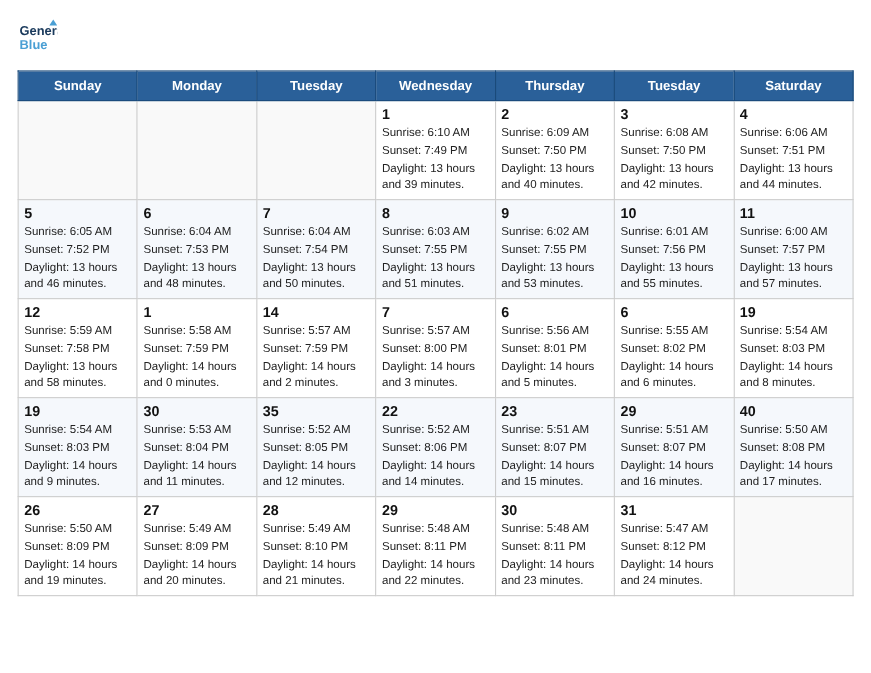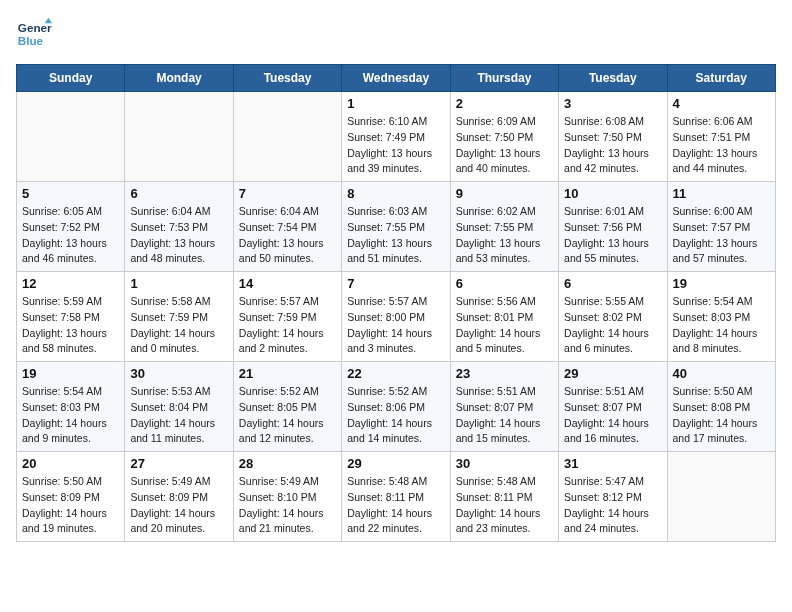--- a/index.html
+++ b/index.html
@@ -192,21 +192,21 @@
       <tr>
         <td>
           <div class="day-num">19</div>
           <div class="day-info">Sunrise: 5:54 AM<br>Sunset: 8:03 PM<br>Daylight: 14 hours<br>and 9 minutes.</div>
         </td>
         <td>
           <div class="day-num">30</div>
           <div class="day-info">Sunrise: 5:53 AM<br>Sunset: 8:04 PM<br>Daylight: 14 hours<br>and 11 minutes.</div>
         </td>
         <td>
-          <div class="day-num">21</div>
+          <div class="day-num">35</div>
           <div class="day-info">Sunrise: 5:52 AM<br>Sunset: 8:05 PM<br>Daylight: 14 hours<br>and 12 minutes.</div>
         </td>
         <td>
           <div class="day-num">22</div>
           <div class="day-info">Sunrise: 5:52 AM<br>Sunset: 8:06 PM<br>Daylight: 14 hours<br>and 14 minutes.</div>
         </td>
         <td>
           <div class="day-num">23</div>
           <div class="day-info">Sunrise: 5:51 AM<br>Sunset: 8:07 PM<br>Daylight: 14 hours<br>and 15 minutes.</div>
         </td>
@@ -214,21 +214,21 @@
           <div class="day-num">29</div>
           <div class="day-info">Sunrise: 5:51 AM<br>Sunset: 8:07 PM<br>Daylight: 14 hours<br>and 16 minutes.</div>
         </td>
         <td>
           <div class="day-num">40</div>
           <div class="day-info">Sunrise: 5:50 AM<br>Sunset: 8:08 PM<br>Daylight: 14 hours<br>and 17 minutes.</div>
         </td>
       </tr>
       <tr>
         <td>
-          <div class="day-num">20</div>
+          <div class="day-num">26</div>
           <div class="day-info">Sunrise: 5:50 AM<br>Sunset: 8:09 PM<br>Daylight: 14 hours<br>and 19 minutes.</div>
         </td>
         <td>
           <div class="day-num">27</div>
           <div class="day-info">Sunrise: 5:49 AM<br>Sunset: 8:09 PM<br>Daylight: 14 hours<br>and 20 minutes.</div>
         </td>
         <td>
           <div class="day-num">28</div>
           <div class="day-info">Sunrise: 5:49 AM<br>Sunset: 8:10 PM<br>Daylight: 14 hours<br>and 21 minutes.</div>
         </td>

